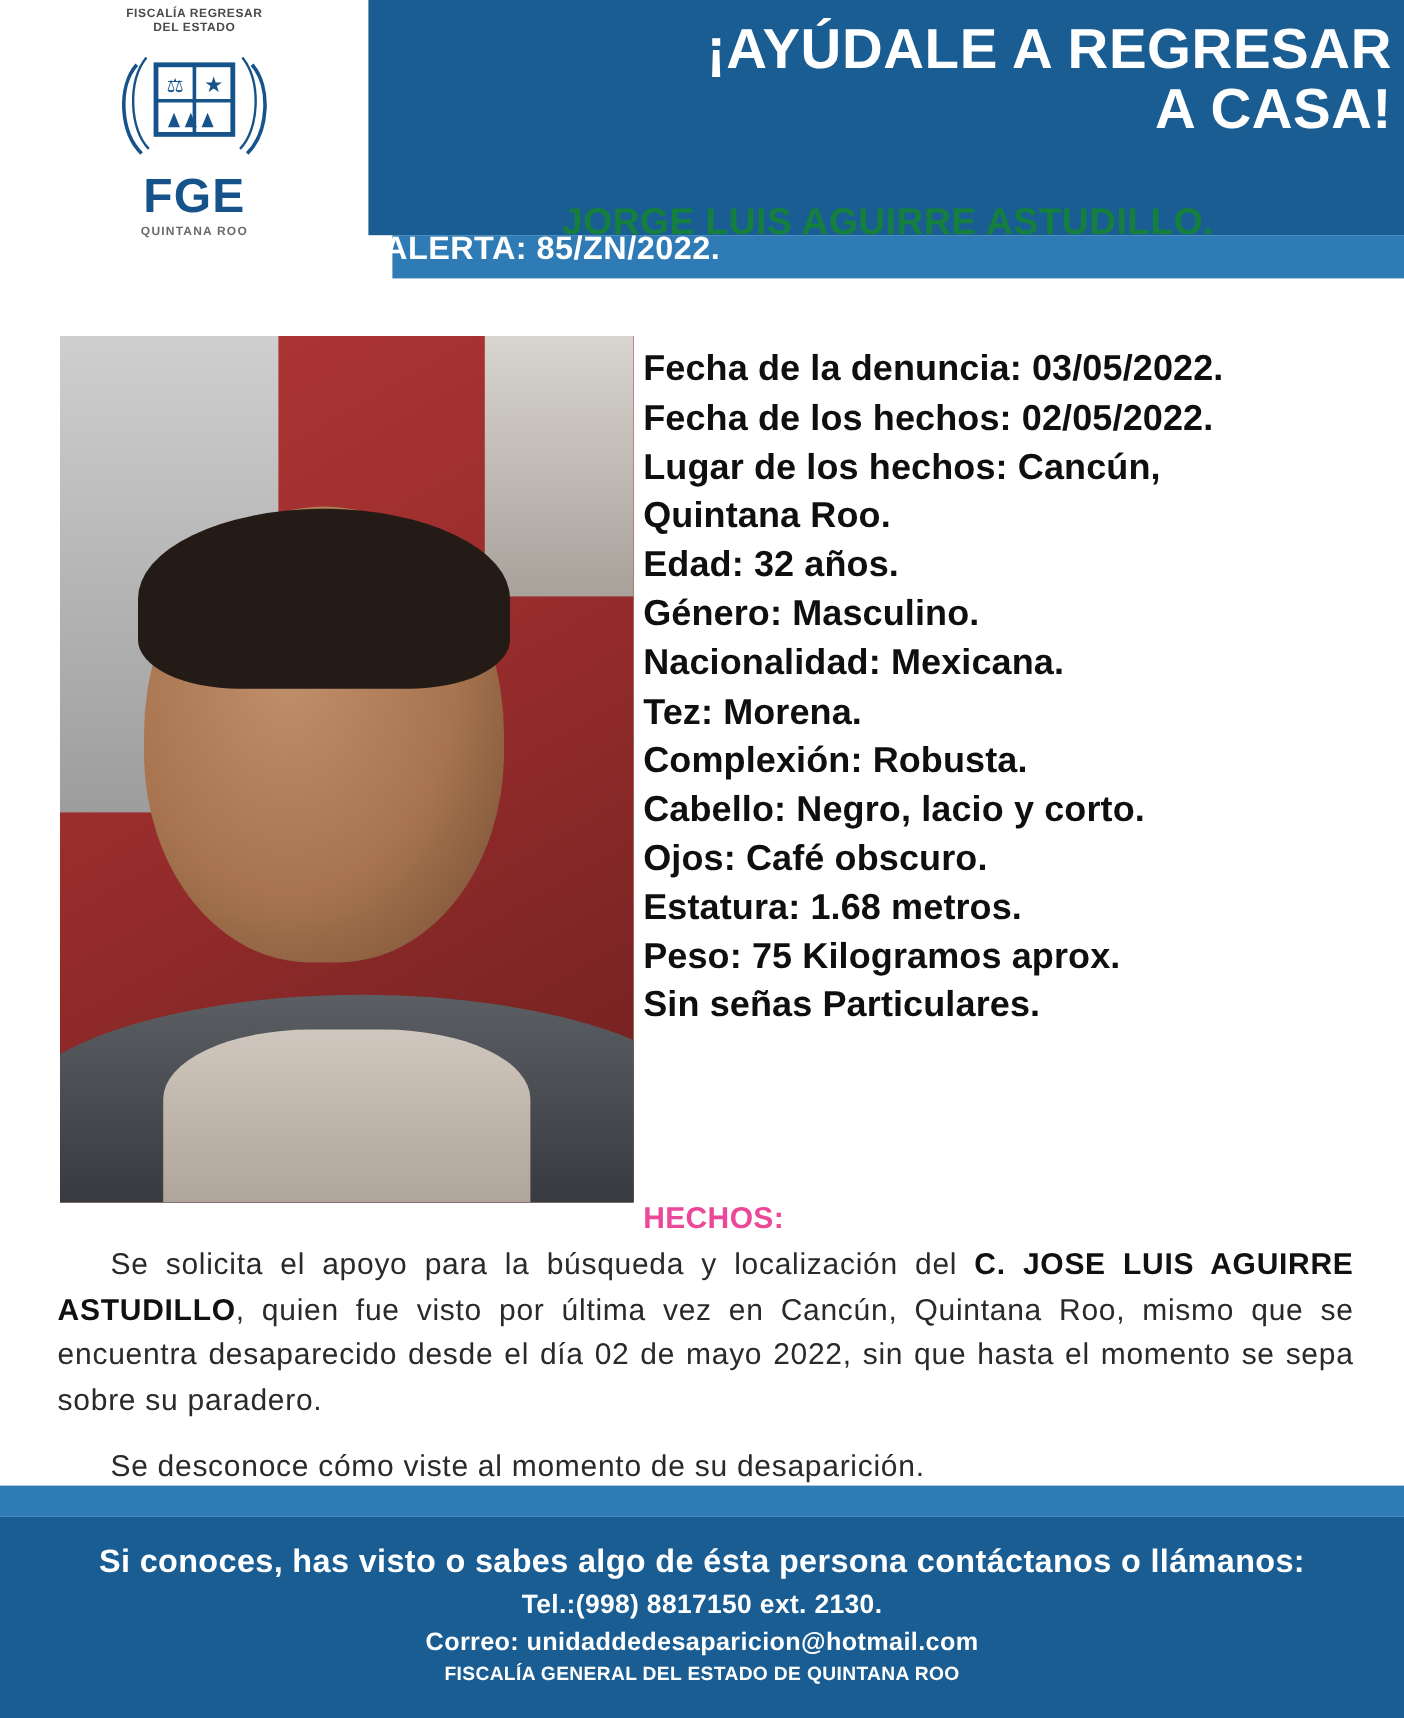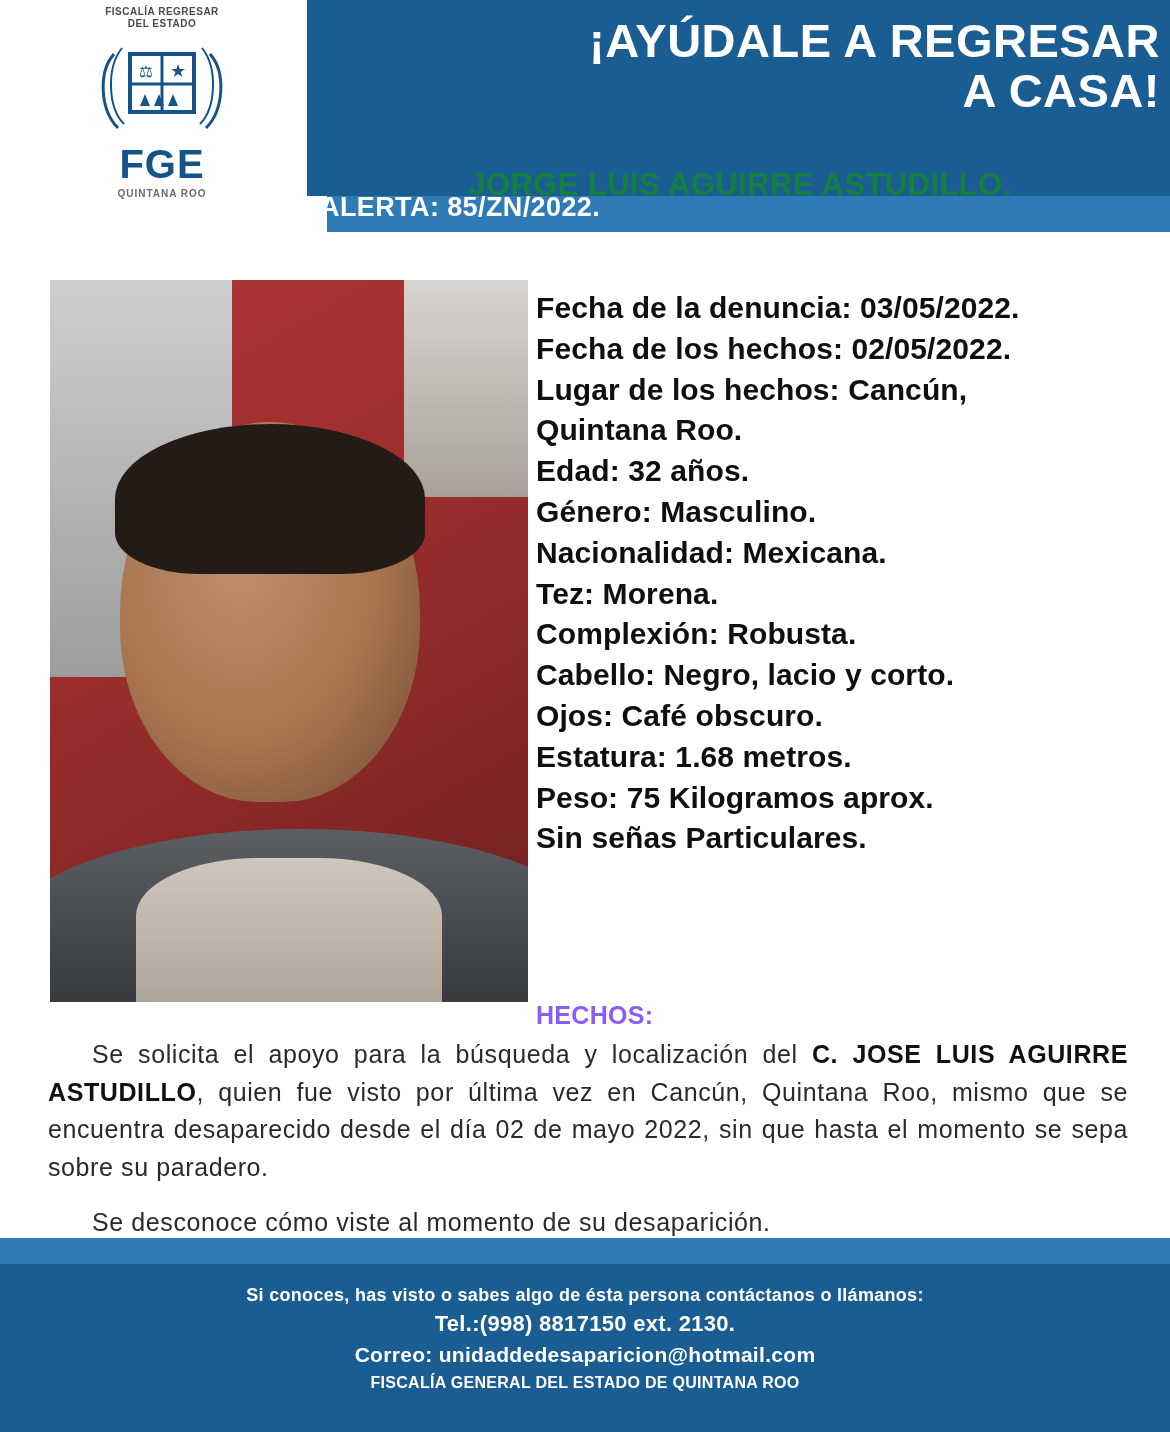--- a/index.html
+++ b/index.html
@@ -190,21 +190,21 @@
     color: #0f0f0f;
     letter-spacing: 0.1px;
   }
 
   .hechos-title {
     position: absolute;
     left: 536px;
     top: 773px;
     font-size: 25px;
     font-weight: bold;
-    color: #8b5cf6;
+    color: #ec4899;
     letter-spacing: 0.3px;
   }
   .hechos-body {
     position: absolute;
     left: 48px;
     top: 808px;
     width: 1080px;
     font-size: 25px;
     line-height: 1.5;
     color: #2a2a2a;
@@ -233,21 +233,21 @@
     color: #ffffff;
     padding-top: 18px;
     box-sizing: border-box;
   }
   .footer-main div {
     font-size: 21px;
     font-weight: bold;
     line-height: 1.46;
     letter-spacing: 0.3px;
   }
-  .footer-main .f1 { font-size: 18px; text-align: center; }
+  .footer-main .f1 { font-size: 27px; text-align: center; }
   .footer-main .f2 { font-size: 22px; }
   .footer-main .f3 { font-size: 21px; }
   .footer-main .f4 { font-size: 16px; }
 </style>
 </head>
 <body>
 
 <div class="header">
   <div class="header-band"></div>
   <div class="header-band-lower"></div>

